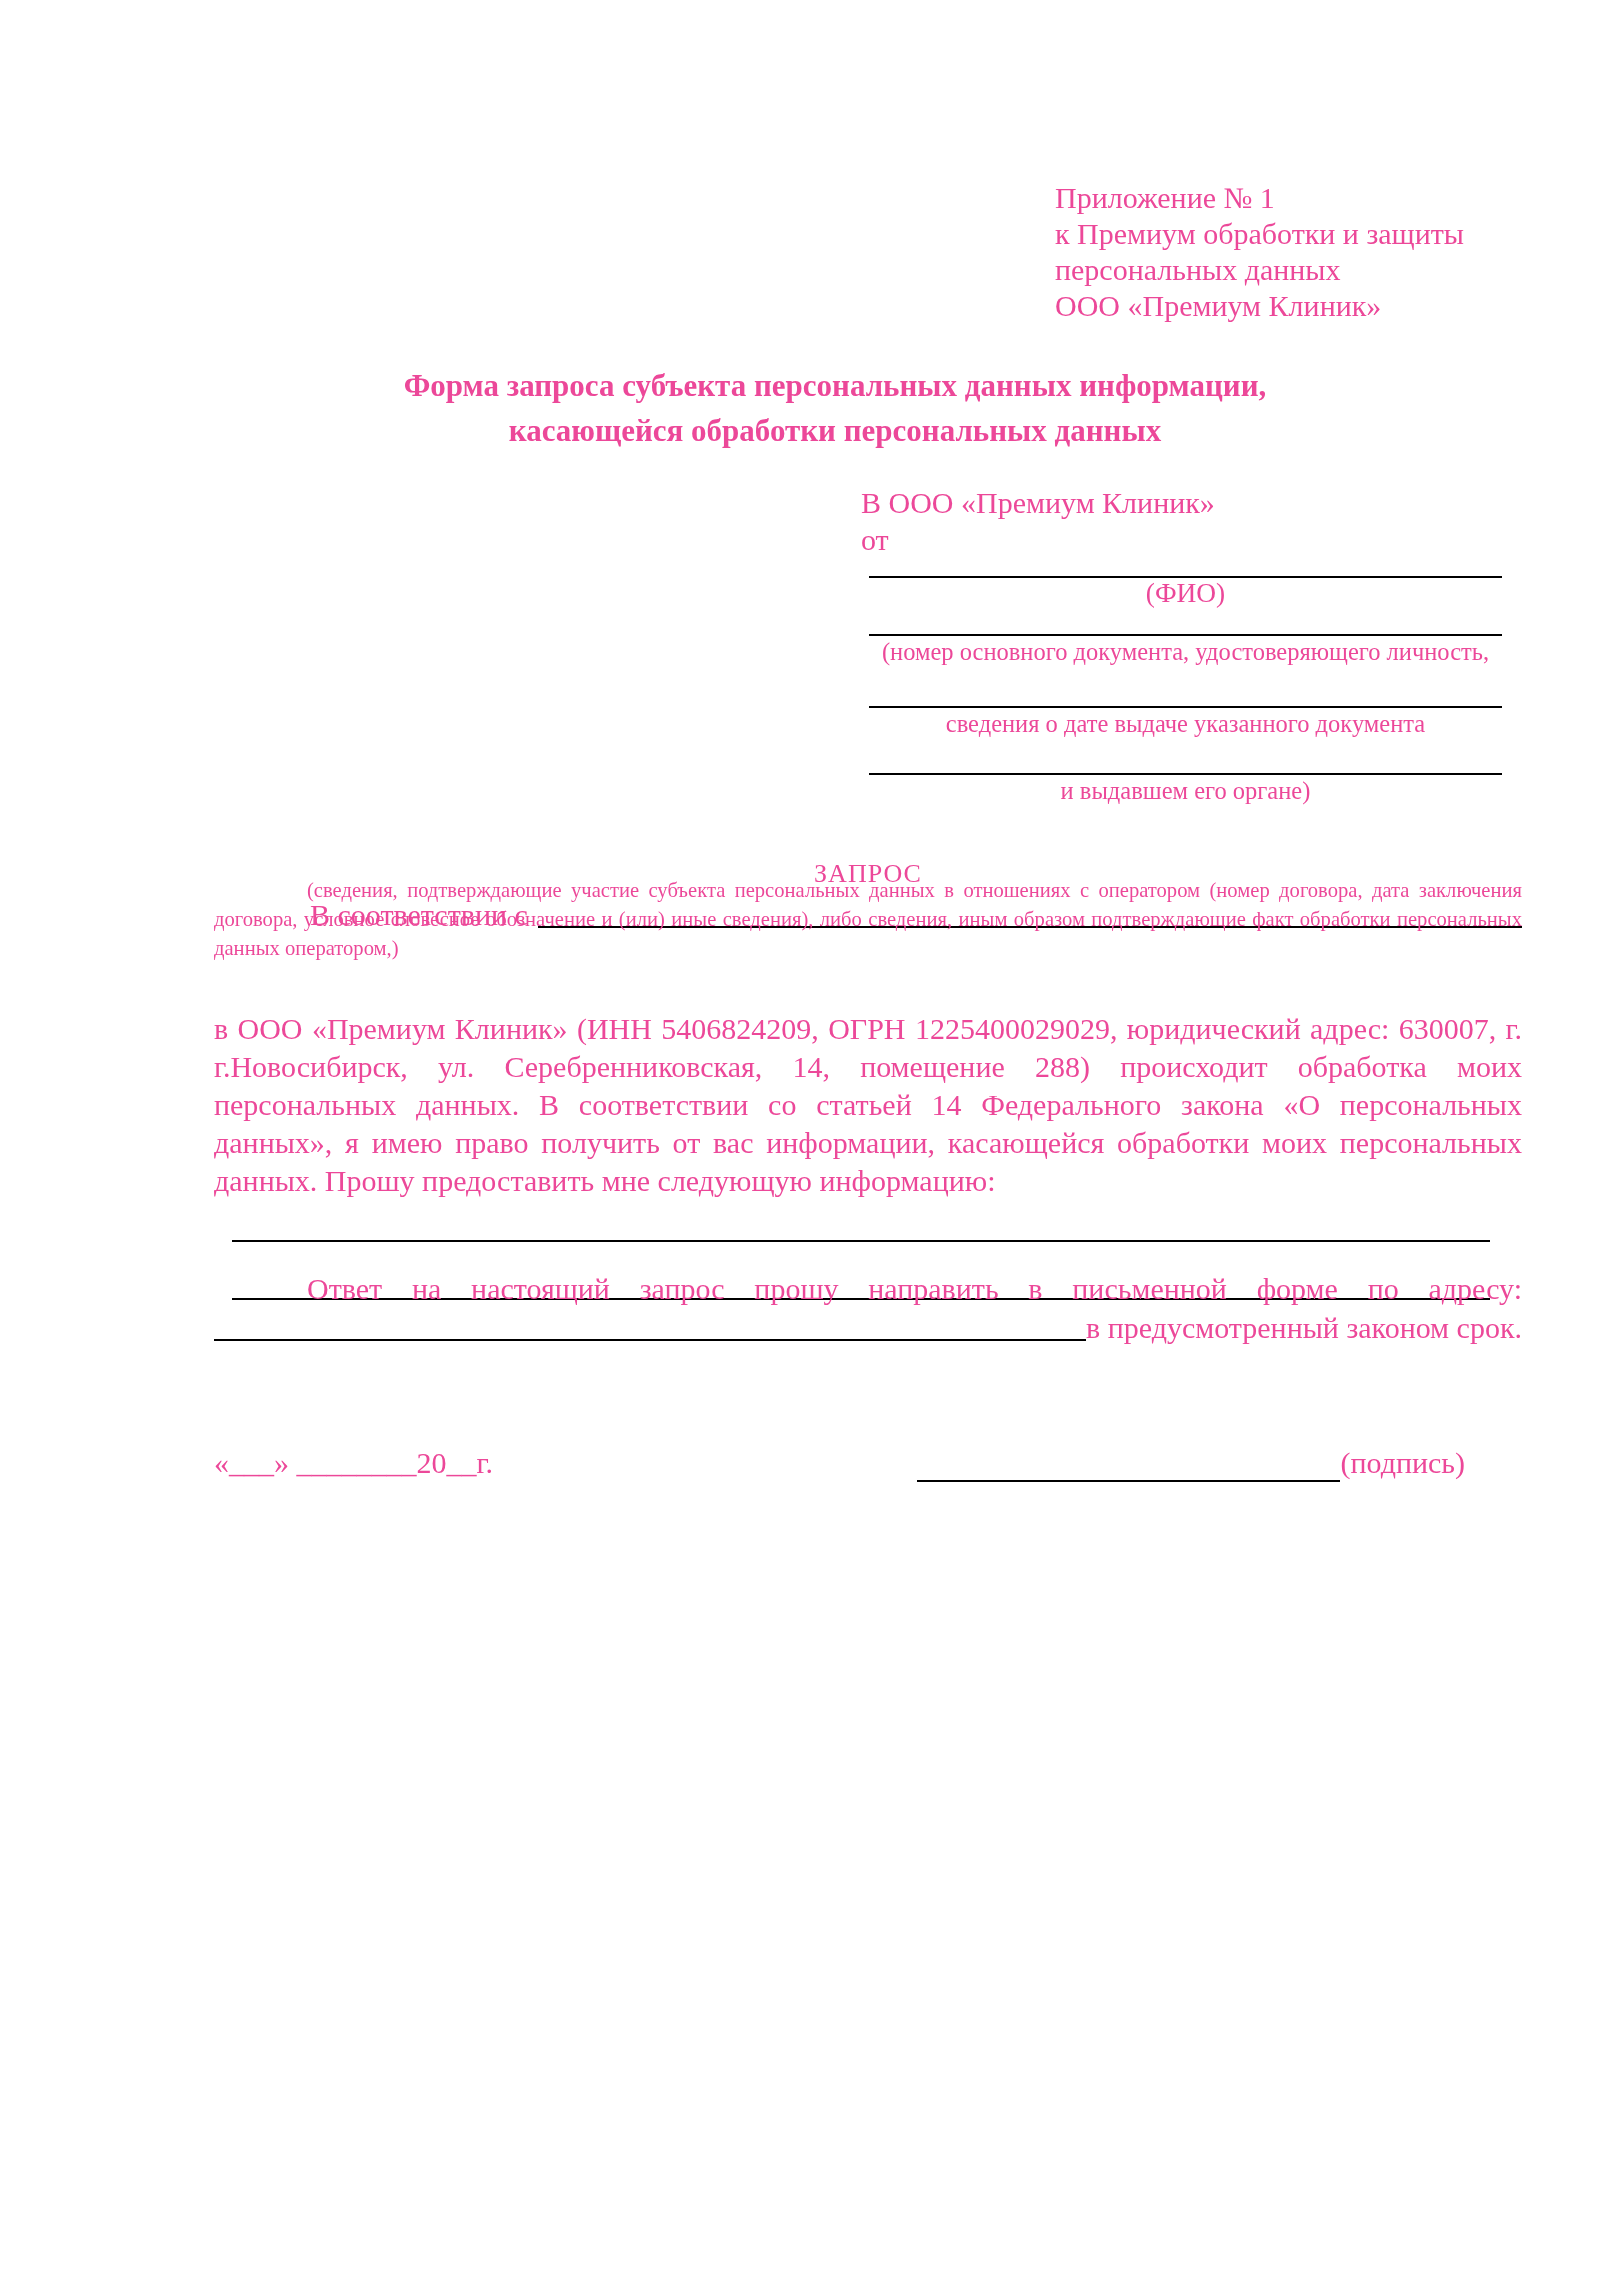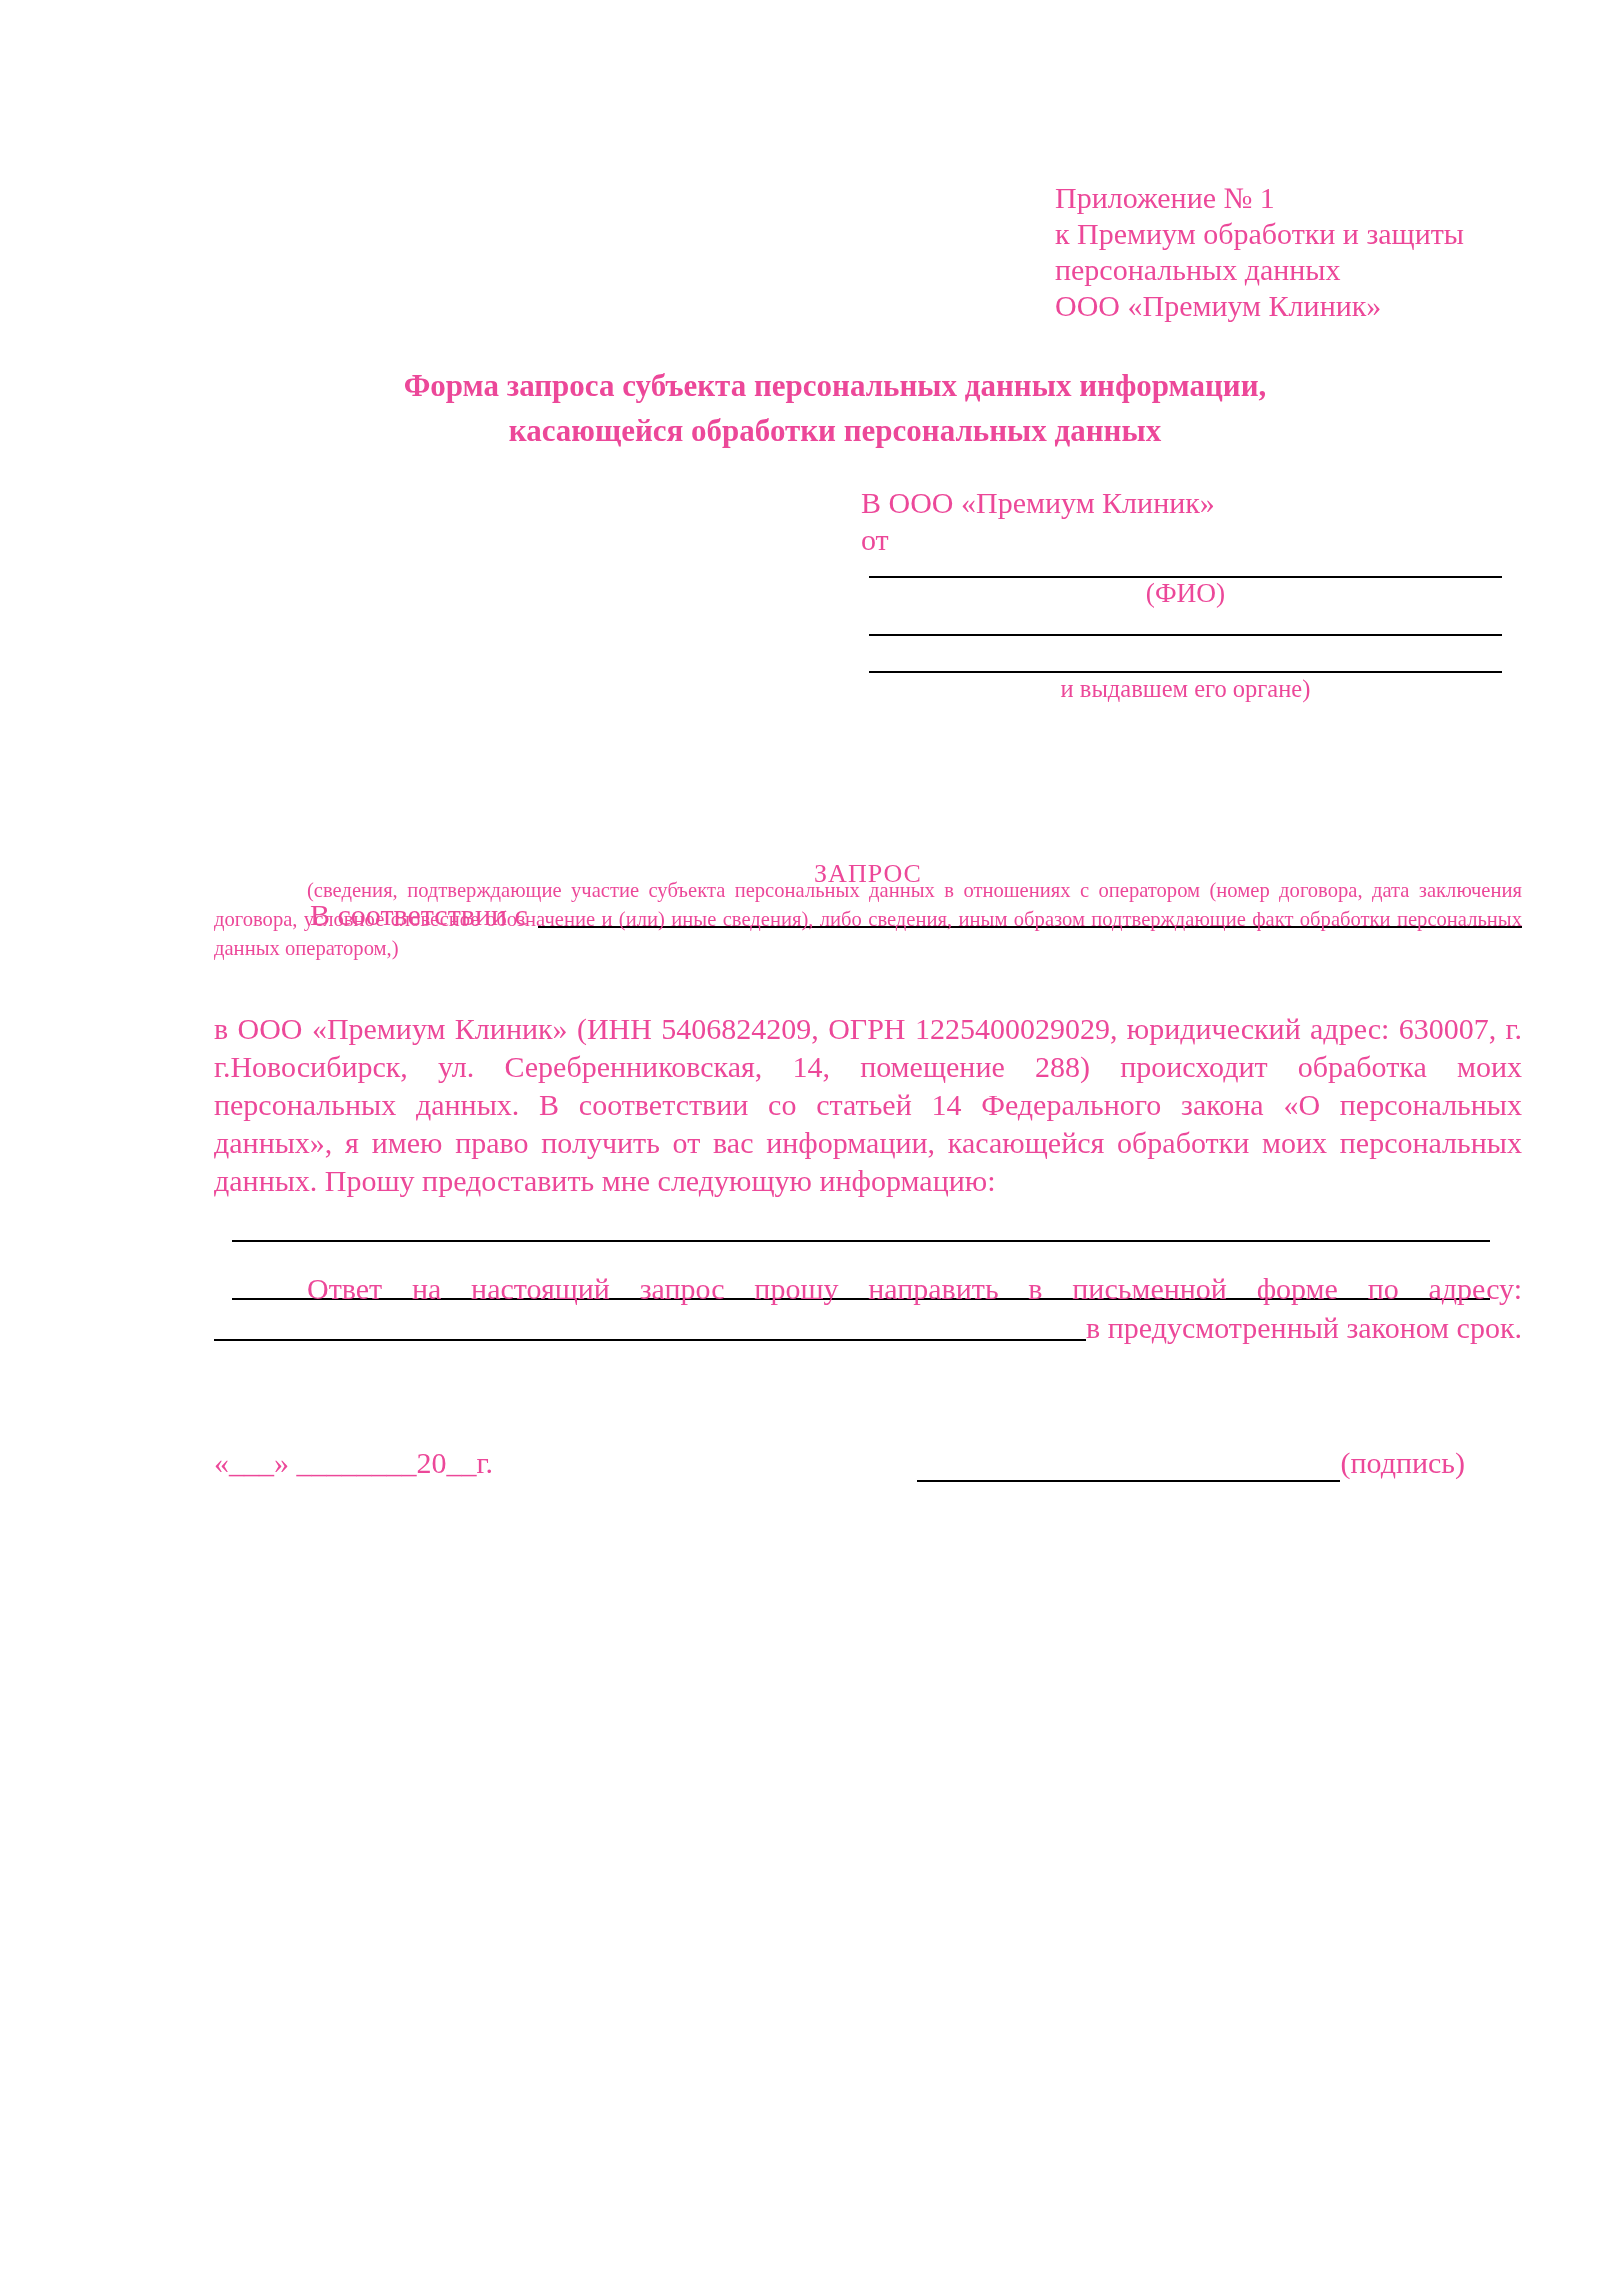--- a/index.html
+++ b/index.html
@@ -73,22 +73,27 @@
     <div>В ООО «Премиум Клиник»</div>
     <div>от</div>
 
     <div class="addr-field f1">
       <div class="fill"></div>
       <div class="fcap big">(ФИО)</div>
     </div>
 
     <div class="addr-field f2">
       <div class="fill"></div>
+      <div class="fcap">(номер основного документа, удостоверяющего личность,</div>
     </div>
 
+    <div class="addr-field f3">
+      <div class="fill"></div>
+      <div class="fcap">сведения о дате выдаче указанного документа</div>
+    </div>
 
     <div class="addr-field f4">
       <div class="fill"></div>
       <div class="fcap">и выдавшем его органе)</div>
     </div>
   </div>
 
   <div class="request-heading">ЗАПРОС</div>
 
   <div class="intro-row">

